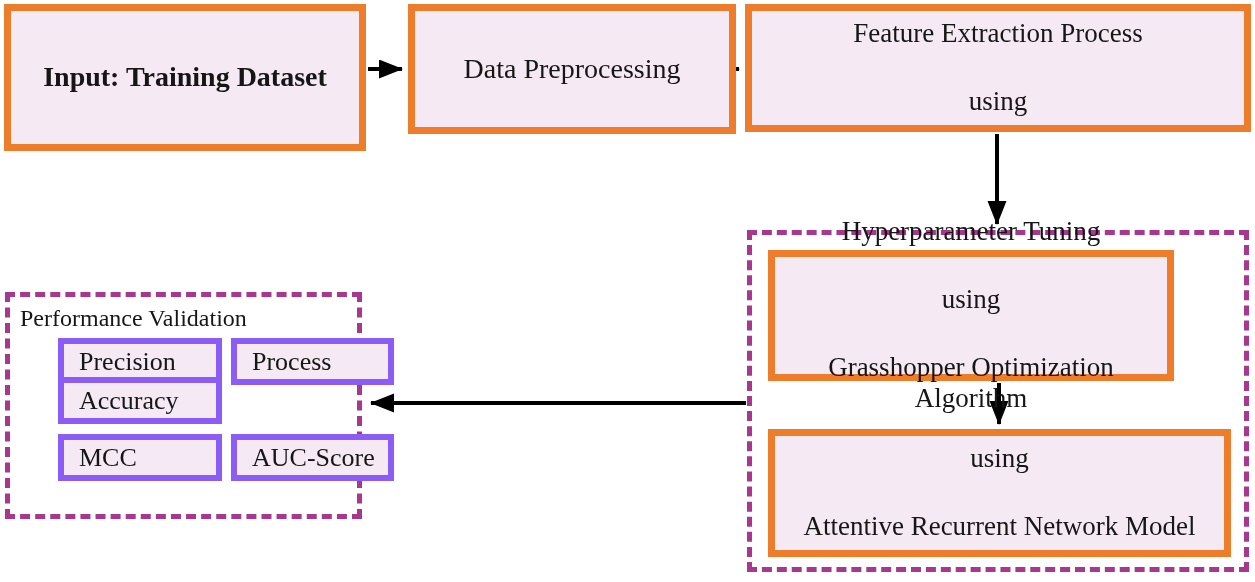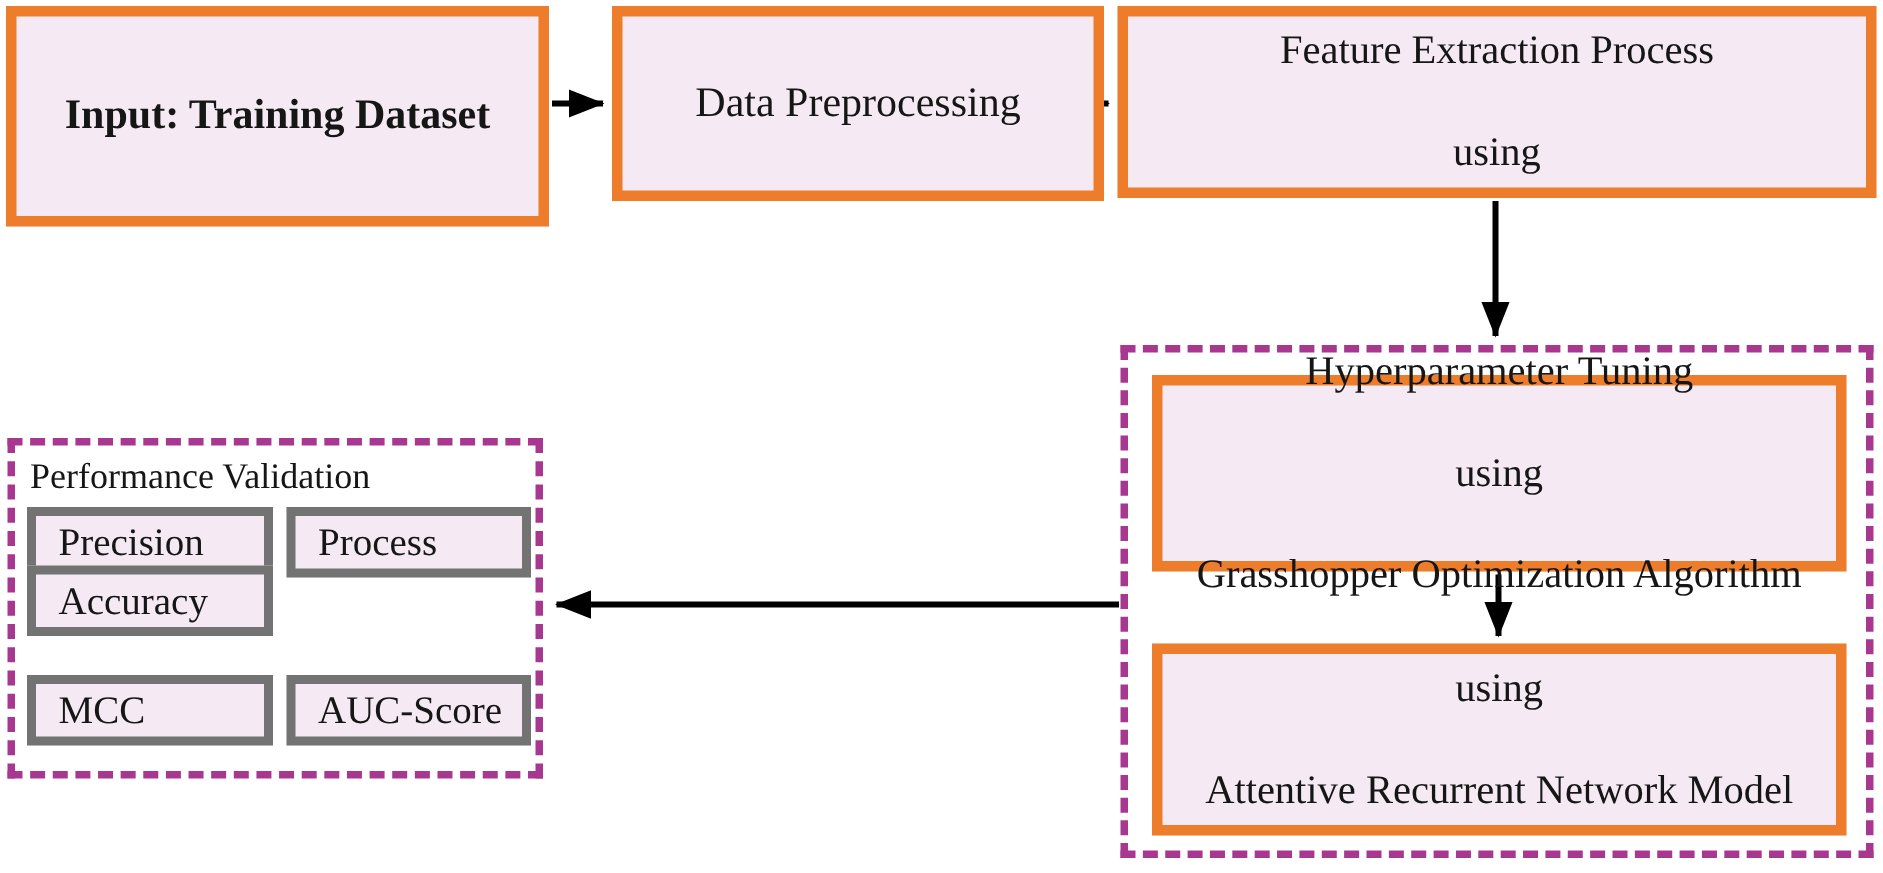--- a/index.html
+++ b/index.html
@@ -29,52 +29,53 @@
     justify-content: center;
     text-align: center;
     font-size: 28px;
     line-height: 1.17;
     gap: 36px;
   }
   .node.bold { font-weight: bold; }
   #n-input  { left: 4px;   top: 4px;   width: 362px; height: 147px; }
   #n-prep   { left: 408px; top: 4px;   width: 328px; height: 130px; font-size: 28px; }
   #n-feat   { left: 745px; top: 4px;   width: 506px; height: 128px; font-size: 27px; }
-  #n-hyper  { left: 16px;  top: 15px;  width: 463px; height: 131px; font-size: 27px; }
+  #n-hyper  { left: 16px;  top: 15px;  width: 406px; height: 131px; font-size: 27px; }
   #n-class  { left: 16px;  top: 194px; width: 463px; height: 128px; font-size: 27px; }
   #n-hyper, #n-class { position: absolute; }
   .group {
     position: absolute;
     border: 5px dashed #A8388F;
     background: transparent;
   }
   #g-right { left: 747px; top: 230px; width: 502px; height: 342px; }
   #g-left  { left: 5px;   top: 292px; width: 357px; height: 227px; }
   .gtitle {
     position: absolute;
     left: 10px; top: 8px;
     font-weight: normal;
     font-size: 24px;
     white-space: nowrap;
   }
   .metric {
     position: absolute;
     background: #F5EAF3;
-    border: 6px solid #737373;
+    border: 6px solid #8b5cf6;
     display: flex;
     align-items: center;
     font-size: 26px;
     padding-left: 15px;
     height: 47px;
+    margin-left: 40px;
   }
   .m-c1 { left: 8px;   width: 164px; }
   .m-c2 { left: 181px; width: 163px; }
   .m-r1 { top: 41px;  }
   .m-r2 { top: 80px; text-align: right;  }
-  .m-r3 { top: 153px; }
+  .m-r3 { top: 137px; }
 </style>
 </head>
 <body>
 
 <div id="canvas">
 
   <svg id="arrows" viewBox="0 0 1255 582" xmlns="http://www.w3.org/2000/svg">
     <defs>
       <marker id="ah" markerUnits="userSpaceOnUse" markerWidth="26" markerHeight="20" refX="23" refY="9.5" orient="auto">
         <path d="M0,0 L24,9.5 L0,19 Z" fill="#000000"></path>

